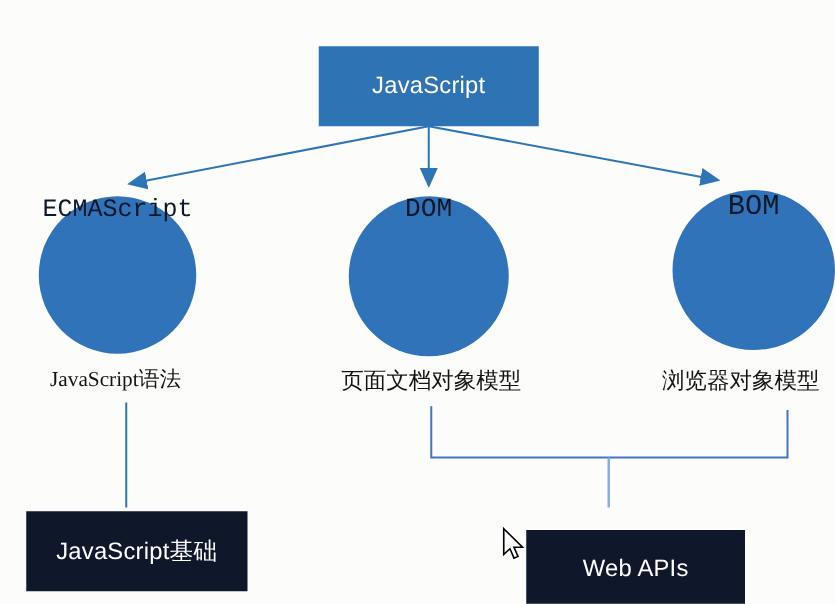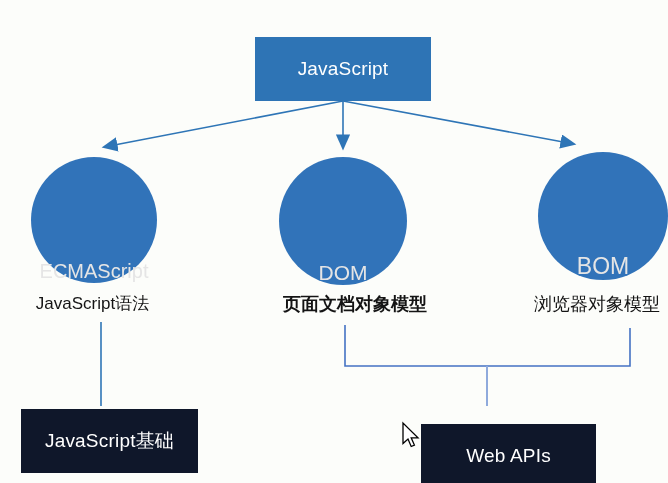--- a/index.html
+++ b/index.html
@@ -28,41 +28,42 @@
     letter-spacing: 0.2px;
   }
   .root-rect   { left: 255px; top: 37px;  width: 176px; height: 64px; background: #2e74b5; }
   .bottom-rect { background: #0f172a; }
   .rect-basics { left: 21px;  top: 409px; width: 177px; height: 64px; }
   .rect-webapis{ left: 402px; top: 424px; width: 175px; height: 64px; margin-left: 19px; }
   .node-circle {
     position: absolute;
     border-radius: 50%;
     background: #3173b9;
-    display: flex; align-items: flex-end; justify-content: center;
-    color: #e5e5e5;
+    display: flex; align-items: flex-start; justify-content: center;
+    color: #0f172a;
+    font-family: Liberation Mono, monospace;
   }
   .circle-ecma { left: 31px;  top: 157px; width: 126px; height: 126px; font-size: 20px; }
   .circle-dom  { left: 279px; top: 157px; width: 128px; height: 128px; font-size: 21px; }
   .circle-bom  { left: 538px; top: 152px; width: 130px; height: 128px; font-size: 23px; }
   .caption {
     position: absolute;
     top: 293px; height: 22px; line-height: 22px;
     color: #141414;
     text-align: center;
     font-size: 18px;
     white-space: nowrap;
   }
   .caption-ecma {
     left: 15px; width: 155px;
-    font-family: Liberation Sans, sans-serif;
+    font-family: Liberation Serif, serif;
     font-size: 17px;
   }
-  .caption-dom { left: 280px; width: 150px; font-weight: bold; }
-  .caption-bom { left: 525px; width: 135px; text-align: right; }
+  .caption-dom { left: 270px; width: 150px; }
+  .caption-bom { left: 525px; width: 135px; }
   .stroke-arrow   { stroke: #2e75b6; stroke-width: 1.6; fill: none; }
   .stroke-plain   { stroke: #2e75b6; stroke-width: 1.6; fill: none; }
   .stroke-bracket { stroke: #4472c4; stroke-width: 1.6; fill: none; }
   .stroke-drop    { stroke: #8faadc; stroke-width: 2;   fill: none; }
   .arrow-fill     { fill: #2e75b6; }
   .cursor-shape   { fill: #ffffff; stroke: #000000; stroke-width: 1.3; }
 </style>
 </head>
 <body>
 

